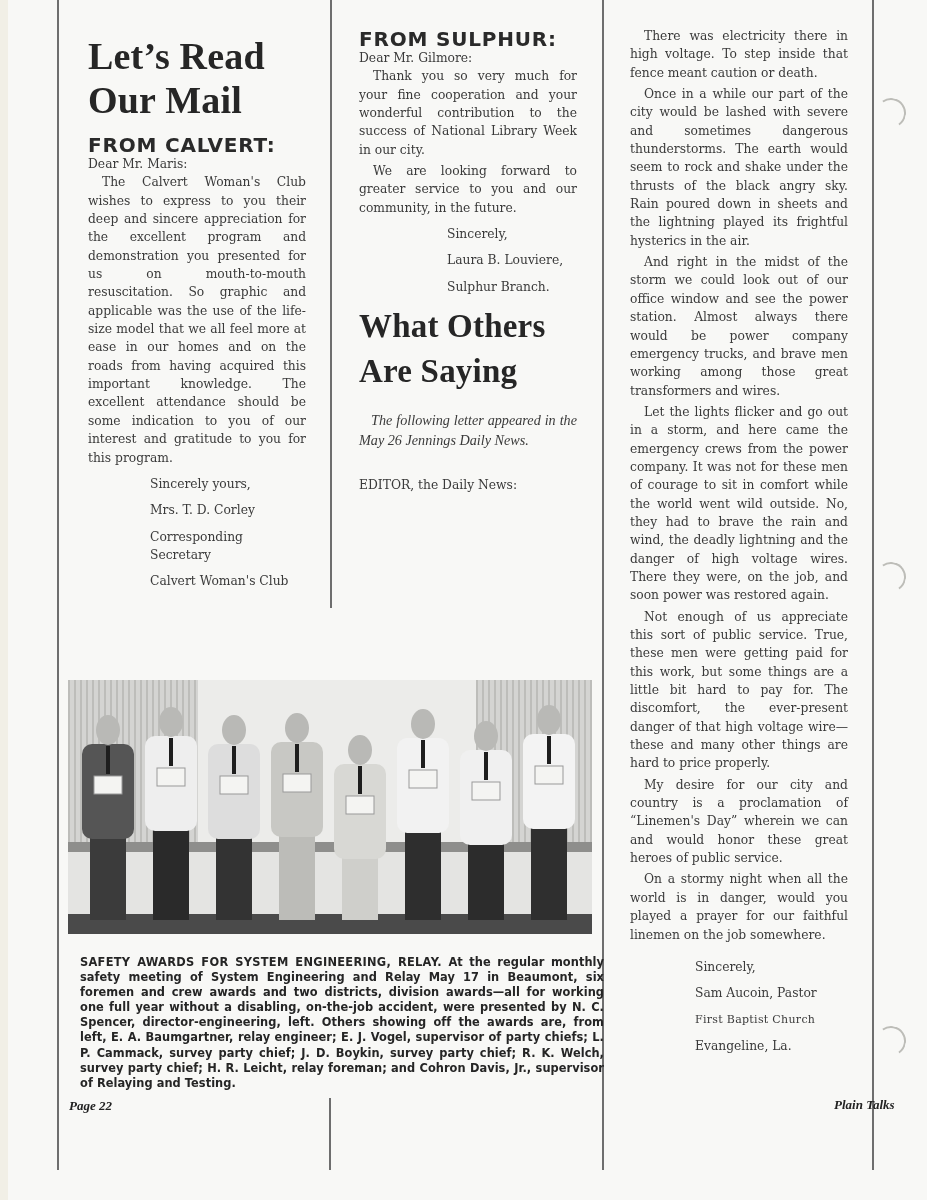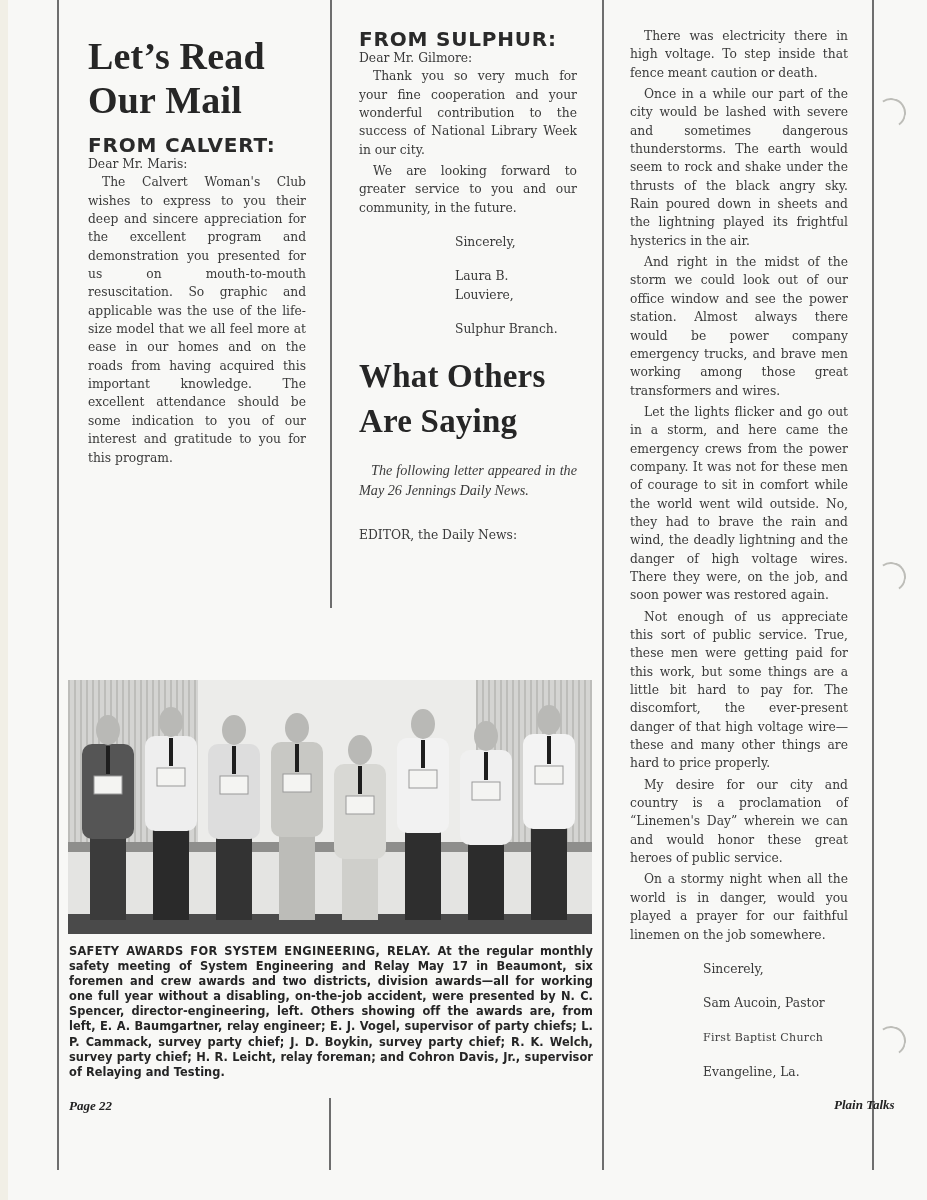--- a/index.html
+++ b/index.html
@@ -26,34 +26,34 @@
     letter-spacing: 0.8px; color: #2a2a2a; margin: 0; line-height: 19px;
   }
   .body-text {
     font-family: "DejaVu Serif", serif; font-size: 12.3px; line-height: 18.35px;
     color: #3a3a3a; margin: 0; text-align: justify; text-align-last: left;
   }
   .indent { text-indent: 14px; }
   .para-gap { margin-top: 3px; }
   .salutation { font-family: "DejaVu Serif", serif; font-size: 12.3px; line-height: 18.35px; color: #3a3a3a; margin: 0; }
   .sig { padding-left: 80px; }
-  .sig p { margin: 16px; font-family: "DejaVu Serif", serif; font-size: 12.3px; line-height: 18.35px; color: #3a3a3a; }
+  .sig p { margin: 8px; font-family: "DejaVu Serif", serif; font-size: 12.3px; line-height: 18.35px; color: #3a3a3a; }
   .sig .small { font-size: 11px; letter-spacing: 0.3px; }
   .italic-note {
     font-family: "Liberation Serif", serif; font-style: italic; font-size: 14.2px;
     line-height: 20px; color: #3a3a3a; margin: 0; text-indent: 12px; text-align: justify; text-align-last: left;
   }
   .photo {
     position: absolute; left: 68px; top: 680px; width: 524px; height: 254px;
     background: #dedede; overflow: hidden;
   }
   .caption {
     position: absolute; left: 68px; top: 943px; width: 524px;
     font-family: "DejaVu Sans", sans-serif; font-size: 11.4px; line-height: 15.1px;
-    color: #252525; text-align: justify; text-align-last: left; margin: 1px; font-weight: bold; letter-spacing: 0.05px;
+    color: #252525; text-align: justify; text-align-last: left; margin: 12px; font-weight: bold; letter-spacing: 0.05px;
   }
   .caption .lead { letter-spacing: 0.3px; }
   .folio {
     position: absolute; font-family: "Liberation Serif", serif; font-style: italic; font-weight: bold;
     font-size: 13px; color: #222;
   }
 </style>
 </head>
 <body>
 
@@ -71,20 +71,26 @@
 
 <div class="col" style="left:88px; top:34px; width:218px;">
   <h1 class="title">
     <span>Let’s Read</span><br>
     <span>Our Mail</span>
   </h1>
   <div style="margin-top:14px;">
     <h2 class="section-head">FROM CALVERT:</h2>
     <p class="salutation">Dear Mr. Maris:</p>
     <p class="body-text indent">The Calvert Woman's Club wishes to express to you their deep and sincere appreciation for the excellent program and demonstration you presented for us on mouth-to-mouth resuscitation. So graphic and applicable was the use of the life-size model that we all feel more at ease in our homes and on the roads from having acquired this important knowledge. The excellent attendance should be some indication to you of our interest and gratitude to you for this program.</p>
+    <div class="sig" style="padding-left:54px;">
+      <p>Sincerely yours,</p>
+      <p>Mrs. T. D. Corley</p>
+      <p>Corresponding Secretary</p>
+      <p>Calvert Woman's Club</p>
+    </div>
   </div>
 </div>
 
 <div class="col" style="left:359px; top:30px; width:218px;">
   <div>
     <h2 class="section-head">FROM SULPHUR:</h2>
     <p class="salutation">Dear Mr. Gilmore:</p>
     <p class="body-text indent">Thank you so very much for your fine cooperation and your wonderful contribution to the success of National Library Week in our city.</p>
     <p class="body-text indent para-gap">We are looking forward to greater service to you and our community, in the future.</p>
     <div class="sig">

